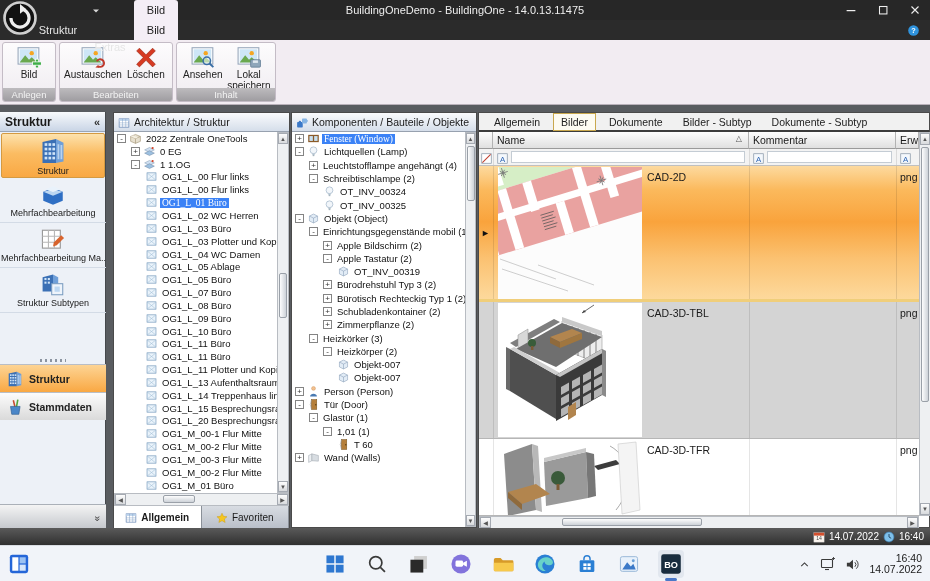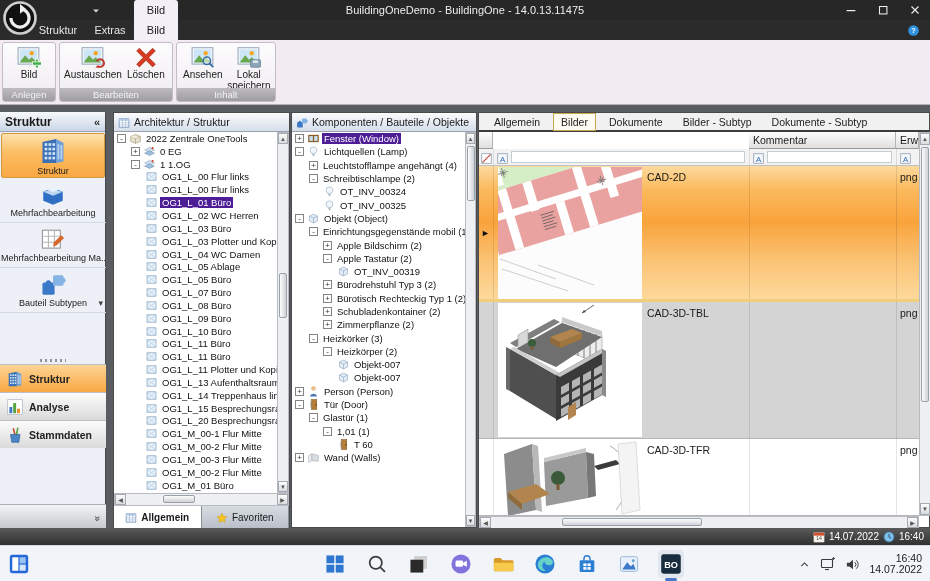--- a/index.html
+++ b/index.html
@@ -47,21 +47,21 @@
 .smod{height:28px;display:flex;align-items:center;gap:5px;padding-left:6px;background:linear-gradient(#fcfcfc,#dadada);border-top:1px solid #b9bec6;font-size:10.5px;font-weight:bold;color:#222;cursor:default;}
 .smod.act{background:linear-gradient(#fdd494,#f9a843);}
 .sbstrip{position:absolute;left:0;top:392px;width:106px;height:24px;background:linear-gradient(#f4f4f4,#c6c9cе);background:linear-gradient(#f4f4f4,#c6c9ce);border-top:1px solid #aab0b8;}
 .sbchev{position:absolute;right:5px;bottom:4px;font-size:10px;color:#444;transform:rotate(90deg);}
 
 .treebox{position:absolute;background:#fff;overflow:hidden;}
 .trow{display:flex;align-items:center;white-space:nowrap;overflow:hidden;font-size:9.5px;cursor:default;}
 .tind{flex-shrink:0;}
 .texp{width:9px;height:9px;border:1px solid #848484;background:#fff;color:#333;font-size:8px;line-height:7px;text-align:center;margin-right:3px;flex-shrink:0;}
 .tlbl{padding:0 2px;color:#111;}
-.tlbl.sel{background:#4c1d95;color:#fff;}
+.tlbl.sel{background:#3b82f6;color:#fff;font-family:Liberation Serif, serif;}
 .trow .ic{margin-right:2px;}
 
 .sbv,.sbh{position:absolute;background:#eef0f2;border:1px solid #b8bcc2;}
 .sbtn{position:absolute;background:linear-gradient(#fdfdfd,#d8dadd);border:1px solid #a5aab2;color:#555;font-size:6px;display:flex;align-items:center;justify-content:center;cursor:default;}
 .sthumbv{position:absolute;left:1px;width:8px;background:linear-gradient(90deg,#fdfdfd,#cdd2d8);border:1px solid #9aa0a8;border-radius:2px;}
 .sthumbh{position:absolute;top:1px;height:8px;background:linear-gradient(#fdfdfd,#cdd2d8);border:1px solid #9aa0a8;border-radius:2px;}
 
 .p1tabs{position:absolute;left:0;top:393px;width:175px;height: 23px;background:#9aa0a8;display:flex;}
 .p1tab{flex:1;display:flex;align-items:center;justify-content:center;gap:4px;font-size:10px;background:linear-gradient(#d8dce2,#b8bec8);border-right:1px solid #8a9098;cursor:default;}
 .p1tab.act{background:#fff;font-weight:bold;}
@@ -144,21 +144,21 @@
       <span><span class="ic" style="width:14px;height:14px">
           <svg viewBox="0 0 16 16" width="14" height="14">
             <path d="M4 4 L12 12 M12 4 L4 12" stroke="#eee" stroke-width="1.3"></path>
           </svg>
         </span></span>
     </div>
 
   <div class="tabrow">
     <div id="ribbon-tabs-c">
         <div class="rtab" style="width: 56px;">Struktur</div>
-        <div class="rtab" style="width: 48px;">Extras</div>
+        <div class="rtab" style="width: 48px; margin-top: 17px;">Extras</div>
         <div class="rtab act" style="width: 44px;">Bild</div>
       </div>
     <span class="helpbtn"><span class="ic" style="width:13px;height:13px">
           <svg viewBox="0 0 16 16" width="13" height="13">
             <circle cx="8" cy="8" r="6.5" fill="#2f93dd"></circle>
             <text x="8" y="11" font-size="9" font-weight="bold" fill="#fff" text-anchor="middle" font-family="Liberation Sans,sans-serif">?</text>
           </svg>
         </span></span>
   </div>
 
@@ -293,29 +293,34 @@
             <svg viewBox="0 0 16 16" width="26" height="26">
               <rect x="1.5" y="2" width="11" height="11" fill="#fff" stroke="#9a9a9a" stroke-width="0.7"></rect>
               <path d="M1.5 5.7 H12.5 M1.5 9.4 H12.5 M5.2 2 V13 M8.9 2 V13" stroke="#b8b8b8" stroke-width="0.7" fill="none"></path>
               <path d="M8.5 9.5 L13 5 L14.8 6.8 L10.3 11.3 L8 12Z" fill="#d8642e"></path>
             </svg>
           </span>
           <div class="stlbl">Mehrfachbearbeitung Ma...</div>
         </div>
         <div class="stool">
           <span class="ic" style="width:26px;height:26px">
-            <svg viewBox="0 0 16 16" width="26" height="26">
-              <rect x="1.5" y="6.5" width="7.5" height="7.5" rx="1" fill="#3b79c8"></rect>
-              <circle cx="5.2" cy="6.6" r="1.6" fill="#3b79c8"></circle>
-              <rect x="8" y="2" width="6.5" height="6.5" rx="1" fill="#85b4e4"></rect>
-              <circle cx="14.3" cy="5.2" r="1.5" fill="#85b4e4"></circle>
-            </svg>
-          </span>
-          <div class="stlbl">Bauteil Subtypen</div>
-          <span class="stcaret">▾</span>
+            <svg viewBox="0 0 20 20" width="26" height="26">
+              <polygon points="2,4 10,2 10,15 2,15" fill="#3b70b5"></polygon>
+              <polygon points="10,2 14,4 14,14 10,15" fill="#6f9fd8"></polygon>
+              <g fill="#cfe4f8">
+                <rect x="3.4" y="4.6" width="1.6" height="1.6"></rect>
+                <rect x="6" y="4.6" width="1.6" height="1.6"></rect>
+                <rect x="3.4" y="7.4" width="1.6" height="1.6"></rect>
+                <rect x="6" y="7.4" width="1.6" height="1.6"></rect>
+              </g>
+              <rect x="9" y="9" width="8.5" height="8.5" fill="#eef4fb" stroke="#7a9cc0" stroke-width="0.8"></rect>
+              <rect x="11.2" y="11.2" width="4" height="4" fill="#bcd7f2"></rect>
+            </svg>
+          </span>
+          <div class="stlbl">Struktur Subtypen</div>
         </div>
       </div>
     <div class="splitter">
         <i></i>
       </div>
     <div id="sidebar-modules">
         <div class="smod act">
           <span class="ic" style="width:18px;height:18px">
             <svg viewBox="0 0 20 20" width="18" height="18">
               <polygon points="3,4 12,2 12,18 3,18" fill="#3b70b5"></polygon>
@@ -338,31 +343,20 @@
                 <rect x="13" y="5.5" width="1.2" height="10"></rect>
                 <rect x="15" y="6" width="1.2" height="9.5"></rect>
               </g>
             </svg>
           </span>
           <span>Struktur</span>
         </div>
         <div class="smod">
           <span class="ic" style="width:18px;height:18px">
             <svg viewBox="0 0 16 16" width="18" height="18">
-              <rect x="1.5" y="1.5" width="13" height="13" fill="#fff" stroke="#b0b8c4" stroke-width="0.7"></rect>
-              <rect x="3" y="8" width="2.6" height="5.5" fill="#3b79c8"></rect>
-              <rect x="6.4" y="4.5" width="2.6" height="9" fill="#52a43c"></rect>
-              <rect x="9.8" y="9.5" width="2.6" height="4" fill="#e88c28"></rect>
-            </svg>
-          </span>
-          <span>Analyse</span>
-        </div>
-        <div class="smod">
-          <span class="ic" style="width:18px;height:18px">
-            <svg viewBox="0 0 16 16" width="18" height="18">
               <path d="M6.5 2 L8 8" stroke="#c84a2e" stroke-width="1.4"></path>
               <path d="M10.5 1.5 L9.3 8" stroke="#52a43c" stroke-width="1.4"></path>
               <path d="M4 7.5 H12.5 L11.4 14.5 H5.1Z" fill="#4a86c8" stroke="#2f5f94" stroke-width="0.6"></path>
             </svg>
           </span>
           <span>Stammdaten</span>
         </div>
       </div>
     <div class="sbstrip">
       <span class="sbchev">»</span>
@@ -926,20 +920,21 @@
   <div class="panel" style="left:478px;width:452px;">
     <div class="gtabs" id="grid-tabs">
         <div class="gtab">Allgemein</div>
         <div class="gtab act">Bilder</div>
         <div class="gtab">Dokumente</div>
         <div class="gtab">Bilder - Subtyp</div>
         <div class="gtab">Dokumente - Subtyp</div>
       </div>
     <div class="ghead">
       <div class="gh" style="left:0;width:14px;"></div>
+      <div class="gh" style="left:14px;width:256px;"><span>Name</span><span class="sortind">△</span></div>
       <div class="gh" style="left:270px;width:147px;"><span>Kommentar</span></div>
       <div class="gh" style="left:417px;width:23px;"><span>Erw</span></div>
     </div>
     <div class="gfilter">
       <span class="cl" style="left:14px"></span>
         <span class="cl" style="left:270px"></span>
         <span class="cl" style="left:417px"></span>
       <span class="fic" style="left:2px;"><span class="ic" style="width:11px;height:11px">
             <svg viewBox="0 0 12 12" width="11" height="11">
               <rect x="0.8" y="0.8" width="10.4" height="10.4" fill="#fff" stroke="#8898a8" stroke-width="0.8"></rect>

